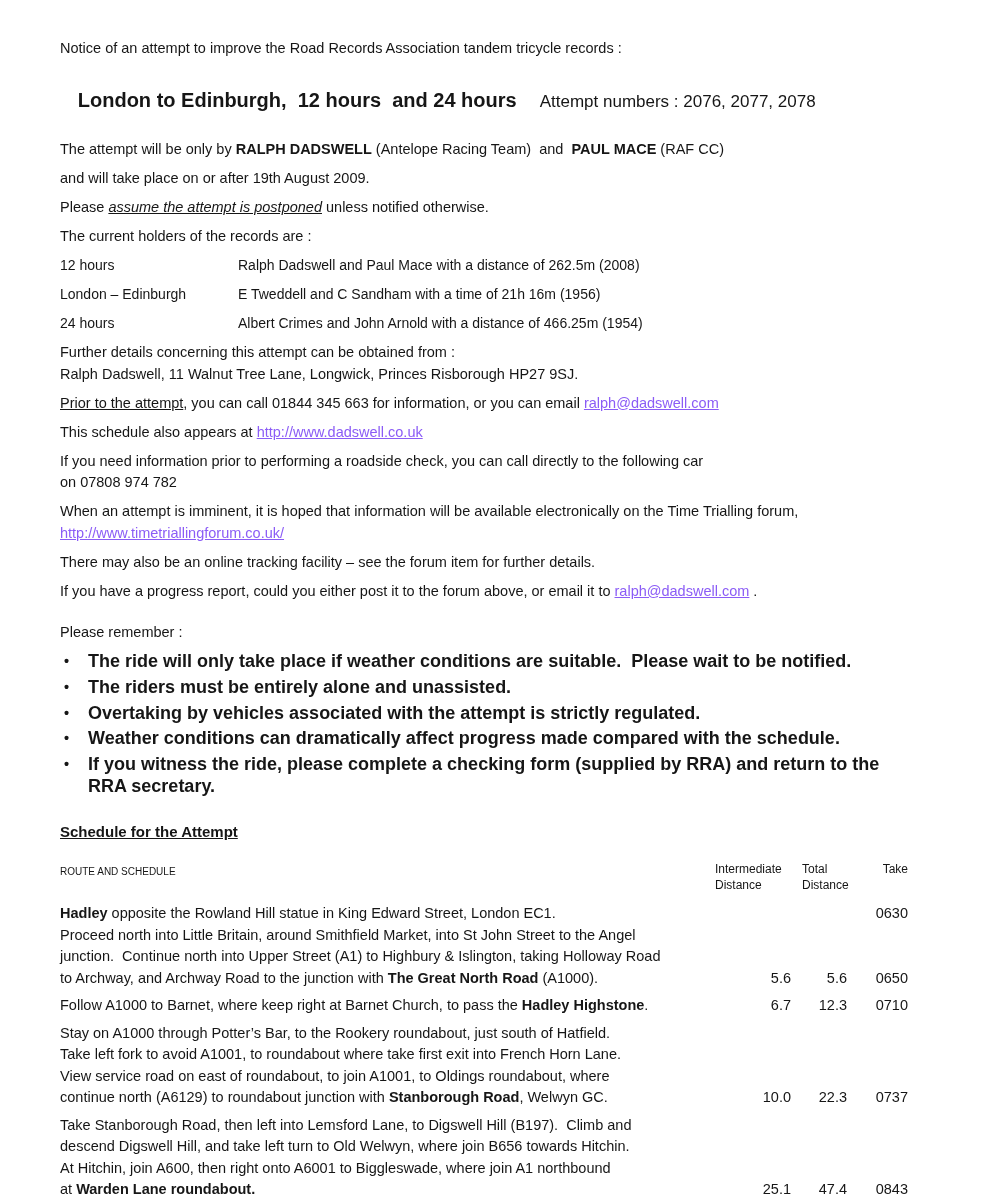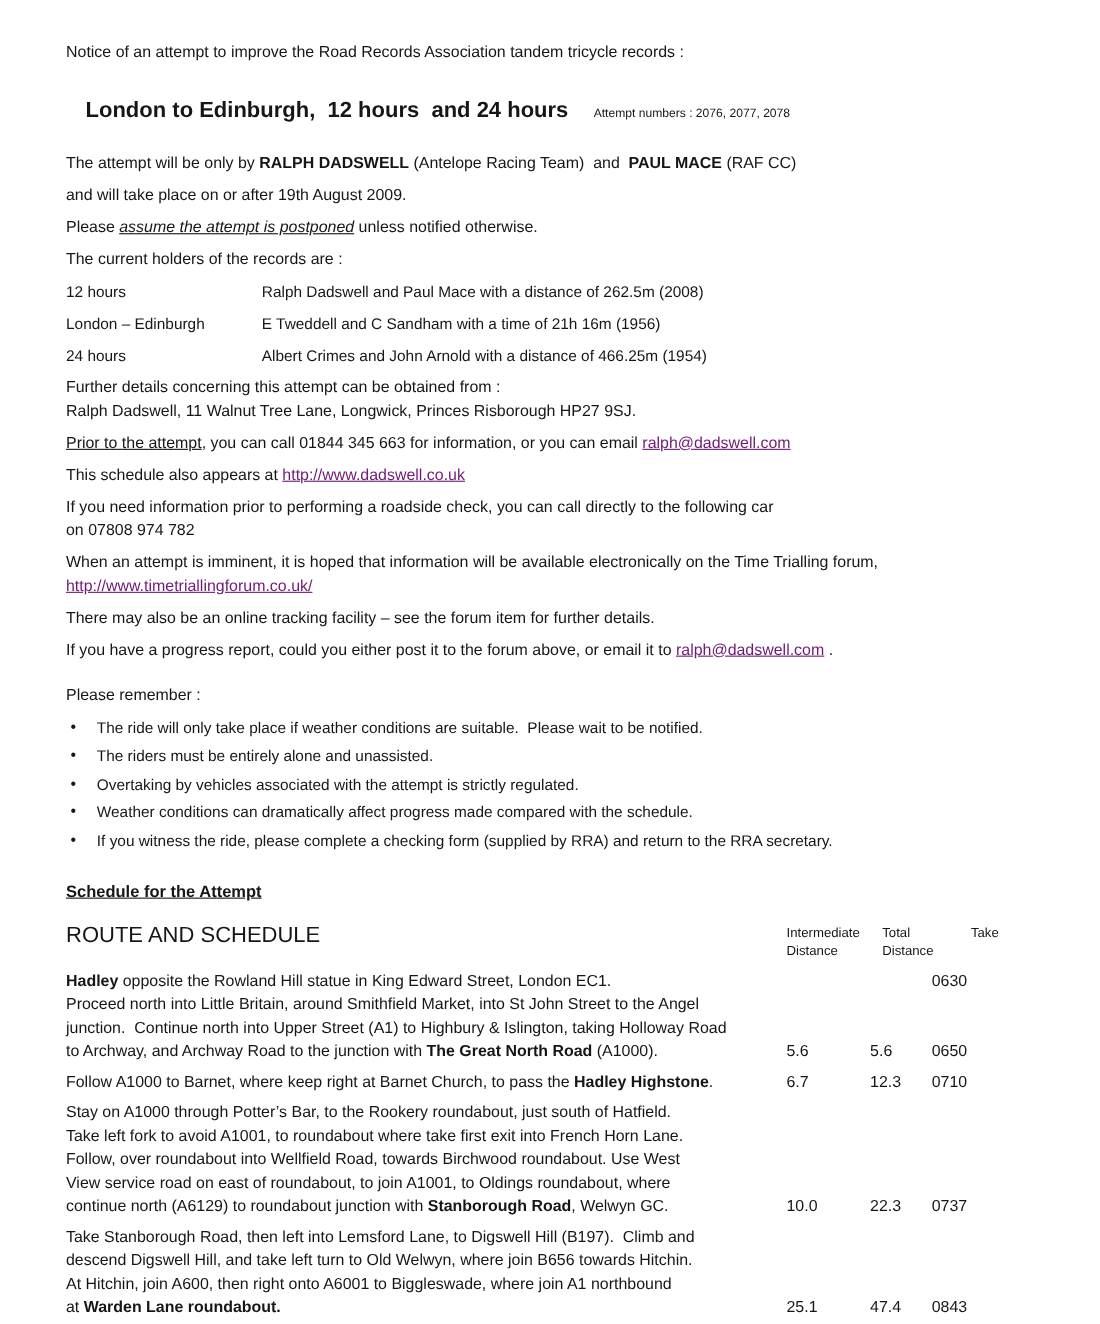--- a/index.html
+++ b/index.html
@@ -14,61 +14,61 @@
 
   .para {
     font-size:14.5px; line-height:21.5px;
     white-space:pre-wrap;
     margin-bottom:7.5px;
   }
   .line { display:block; }
   .b { font-weight:bold; }
   .iu { font-style:italic; text-decoration:underline; }
   .u { text-decoration:underline; }
-  .link { color:#701a75; text-decoration:underline; cursor:pointer; }
+  .link { color:#8b5cf6; text-decoration:underline; cursor:pointer; }
 
   .title-line { margin:8px 0 7.5px 0; white-space:pre-wrap; }
   .doc-title { font-size:20px; font-weight:bold; line-height:28px; }
-  .attempt-numbers { font-size:11px; margin-left:23px; }
+  .attempt-numbers { font-size:17px; margin-left:23px; }
 
   .record-row { display:flex; font-size:14px; line-height:21.5px; margin-bottom:7.5px; }
   .record-label { width:178px; flex:0 0 178px; }
   .record-detail { flex:1; white-space:pre-wrap; }
 
   .remember-heading { margin-top:20px; }
 
   .bullet-list { list-style:none; margin:0 0 0 0; }
   .bullet-list li {
     position:relative; padding-left:28px;
-    font-size:14px; line-height:21.5px;
-    margin-bottom:4.3px; white-space:pre-wrap;
+    font-size:18px; line-height:21.5px;
+    margin-bottom:4.3px; white-space:pre-wrap;font-weight:bold;
   }
   .bullet-list li::before {
     content:"\2022"; position:absolute; left:4px; top:0;
     font-size:14.5px;
   }
 
   .schedule-heading {
     font-size:15px; font-weight:bold; text-decoration:underline;
     margin-top:24px; line-height:22px;
   }
 
   .table-header { display:flex; margin-top:18px; align-items:flex-start; }
-  .th-route { flex:1; font-size:20px; line-height:21.5px; }
+  .th-route { flex:1; font-size:10px; line-height:21.5px; }
   .th-col { font-size:12px; line-height:16px; }
   .hcol-int { width:76px; flex:0 0 76px;margin-left:16px; }
   .hcol-tot { width:56px; flex:0 0 56px; padding-left:11px; }
   .hcol-time { width:61px; flex:0 0 61px; text-align:right; }
 
   #schedule-rows { margin-top:10px; }
   .sched-row { display:flex; align-items:flex-end; margin-bottom:6px; }
   .sched-row.tight { margin-bottom:0; }
   .sched-desc { flex:1; min-width:0; }
   .sched-line { font-size:14.5px; line-height:21.5px; white-space:pre; }
-  .sched-num { font-size:14.5px; line-height:21.5px; }
+  .sched-num { font-size:14.5px; line-height:21.5px; text-align:right; }
   .ncol-intermediate { width:76px; flex:0 0 76px; }
   .ncol-total { width:56px; flex:0 0 56px; }
   .ncol-time { width:61px; flex:0 0 61px; }
 </style>
 </head>
 <body>
 
 <div class="page">
 
   <p class="para">Notice of an attempt to improve the Road Records Association tandem tricycle records :</p>
@@ -163,21 +163,20 @@
           <div class="sched-line"><span>Follow A1000 to Barnet, where keep right at Barnet Church, to pass the </span><span class="b">Hadley Highstone</span><span>.</span></div>
         </div>
         <div class="sched-num ncol-intermediate">6.7</div>
         <div class="sched-num ncol-total">12.3</div>
         <div class="sched-num ncol-time">0710</div>
       </div>
       <div class="sched-row">
         <div class="sched-desc">
           <div class="sched-line"><span>Stay on A1000 through Potter’s Bar, to the Rookery roundabout, just south of Hatfield.</span></div>
           <div class="sched-line"><span>Take left fork to avoid A1001, to roundabout where take first exit into French Horn Lane.</span></div>
-          <div class="sched-line"><span>Follow, over roundabout into Wellfield Road, towards Birchwood roundabout. Use West</span></div>
           <div class="sched-line"><span>View service road on east of roundabout, to join A1001, to Oldings roundabout, where</span></div>
           <div class="sched-line"><span>continue north (A6129) to roundabout junction with </span><span class="b">Stanborough Road</span><span>, Welwyn GC.</span></div>
         </div>
         <div class="sched-num ncol-intermediate">10.0</div>
         <div class="sched-num ncol-total">22.3</div>
         <div class="sched-num ncol-time">0737</div>
       </div>
       <div class="sched-row">
         <div class="sched-desc">
           <div class="sched-line"><span>Take Stanborough Road, then left into Lemsford Lane, to Digswell Hill (B197).  Climb and</span></div>

